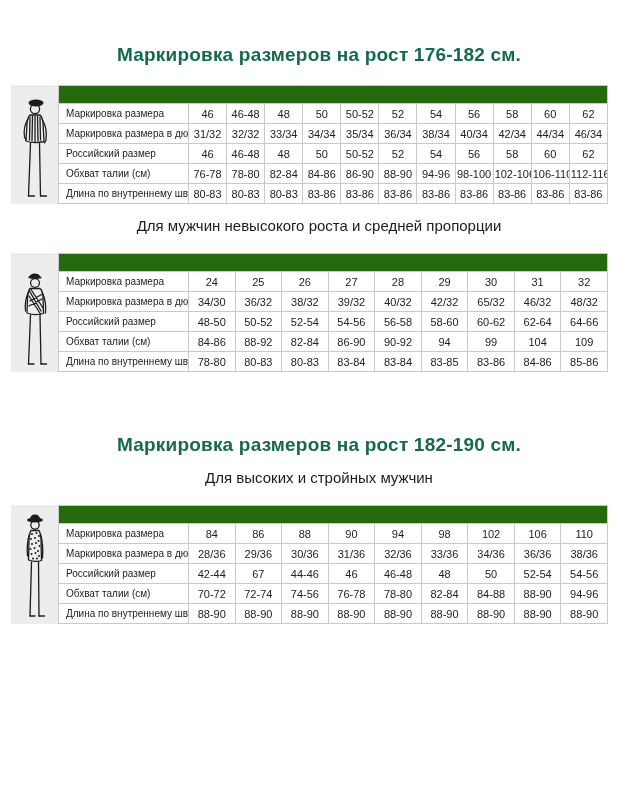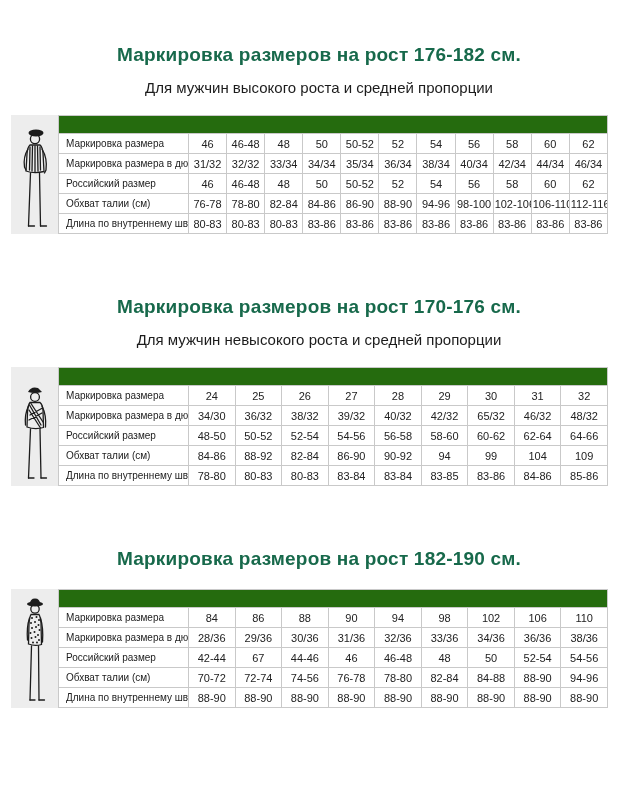--- a/index.html
+++ b/index.html
@@ -75,21 +75,20 @@
   svg .ink { stroke: #1c1c1c; fill: none; stroke-width: 1.3; stroke-linecap: round; }
   svg .fill-ink { fill: #1c1c1c; stroke: none; }
 </style>
 </head>
 <body>
 
 <div class="page">
 
   <div class="section">
     <h2 class="section-title">Маркировка размеров на рост 176-182 см.</h2>
-    <p class="section-subtitle">Для мужчин высокого роста и средней пропорции</p>
     <div class="table-block">
       <div class="figure-panel">
         <svg width="40" height="106" viewBox="0 0 40 106">
           <ellipse class="fill-ink" cx="21" cy="7" rx="7.5" ry="3.4"></ellipse>
           <circle class="ink" cx="20" cy="13" r="4.6"></circle>
           <path class="ink" d="M15 19 Q12.5 21 12 28 L11 45 Q19 48 29 45.5 L28 27 Q27.5 21 25 19 Z"></path>
           <path class="ink" d="M15 21 L14.5 44 M17.5 20 L17 45 M20 20 L20 46 M22.5 20 L23 45 M25 21 L25.5 44" stroke-width="0.8"></path>
           <path class="ink" d="M13 23 Q8 31 9.5 41 L11 44"></path>
           <path class="ink" d="M27 23 Q32.5 32 31 44 L29.5 47"></path>
           <path class="ink" d="M15.5 47 L13.5 100 M24.5 47 L25.5 100"></path>
@@ -170,21 +169,20 @@
                 <td>83-86</td>
                 <td>83-86</td>
               </tr>
             </tbody>
           </table>
       </div>
     </div>
   </div>
 
   <div class="section">
-    <h2 class="section-title">Маркировка размеров на рост 170-176 см.</h2>
     <p class="section-subtitle">Для мужчин невысокого роста и средней пропорции</p>
     <div class="table-block">
       <div class="figure-panel">
         <svg width="40" height="100" viewBox="0 0 40 100">
           <path class="fill-ink" d="M13 8 Q16 2 23 4 L27 8 Q20 10 13 8 Z"></path>
           <circle class="ink" cx="20" cy="13" r="4.4"></circle>
           <path class="ink" d="M15 18.5 Q13 21 12.5 28 L12 43 Q20 46 28.5 43.5 L28 26 Q27.5 20.5 25 18.5 Z"></path>
           <path class="ink" d="M14.5 21 L26 41 M14 26 L25.5 44 M15 31 L27.5 24 M14 36 L27 29 M16 19.5 L28 38" stroke-width="0.7"></path>
           <path class="ink" d="M13.5 22 Q9.5 30 10.5 41"></path>
           <path class="ink" d="M27 22 Q31.5 31 30.5 43"></path>
@@ -257,20 +255,21 @@
                 <td>85-86</td>
               </tr>
             </tbody>
           </table>
       </div>
     </div>
   </div>
 
   <div class="section">
     <h2 class="section-title">Маркировка размеров на рост 182-190 см.</h2>
+    <p class="section-subtitle">Для высоких и стройных мужчин</p>
     <div class="table-block">
       <div class="figure-panel">
         <svg width="40" height="110" viewBox="0 0 40 110">
           <ellipse class="fill-ink" cx="20" cy="8" rx="8" ry="2.6"></ellipse>
           <path class="fill-ink" d="M15 8 Q15 2.5 20 2.5 Q25 2.5 25 8 Z"></path>
           <circle class="ink" cx="20" cy="13" r="4.2"></circle>
           <path class="ink" d="M16 18.5 Q14.5 21 14 28 L13.5 48 Q20 50.5 26.5 48.5 L26 27 Q25.5 21 24 18.5 Z"></path>
           <g class="fill-ink">
             <circle cx="17" cy="22" r="1"></circle>
               <circle cx="21.5" cy="21" r="1"></circle>

